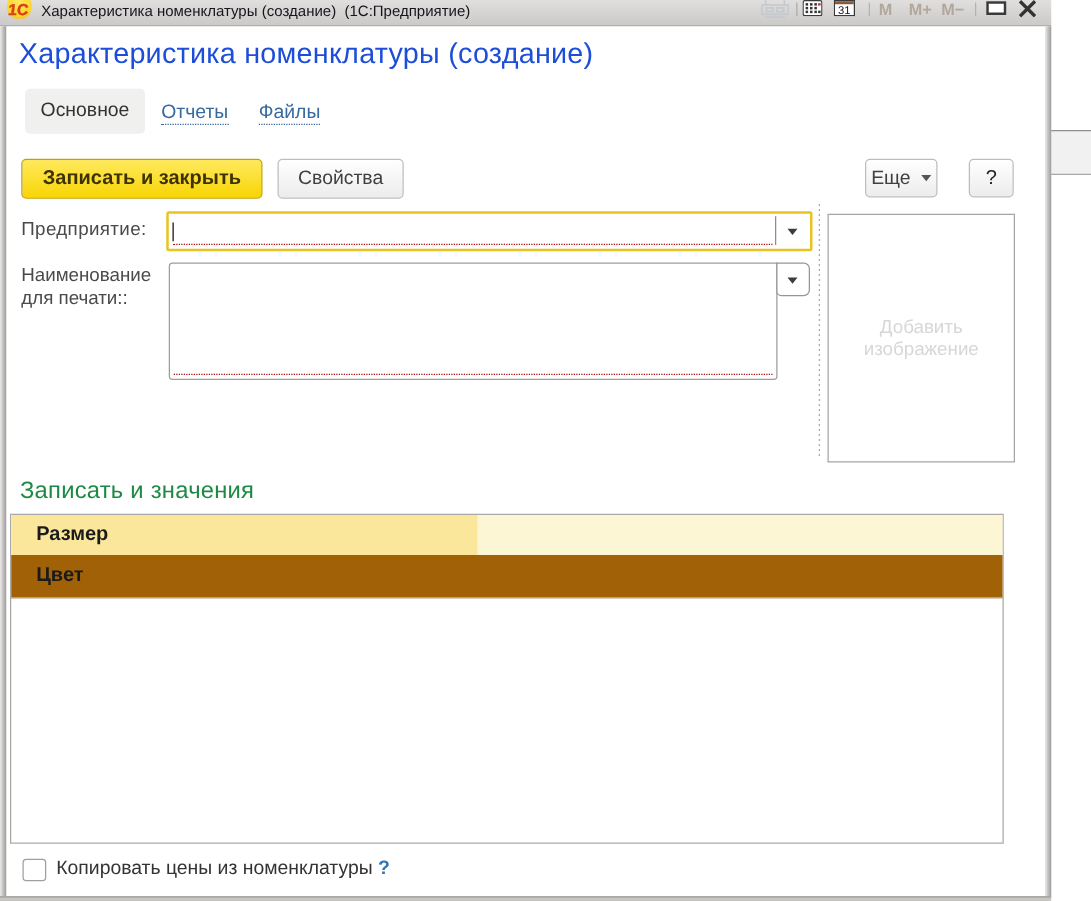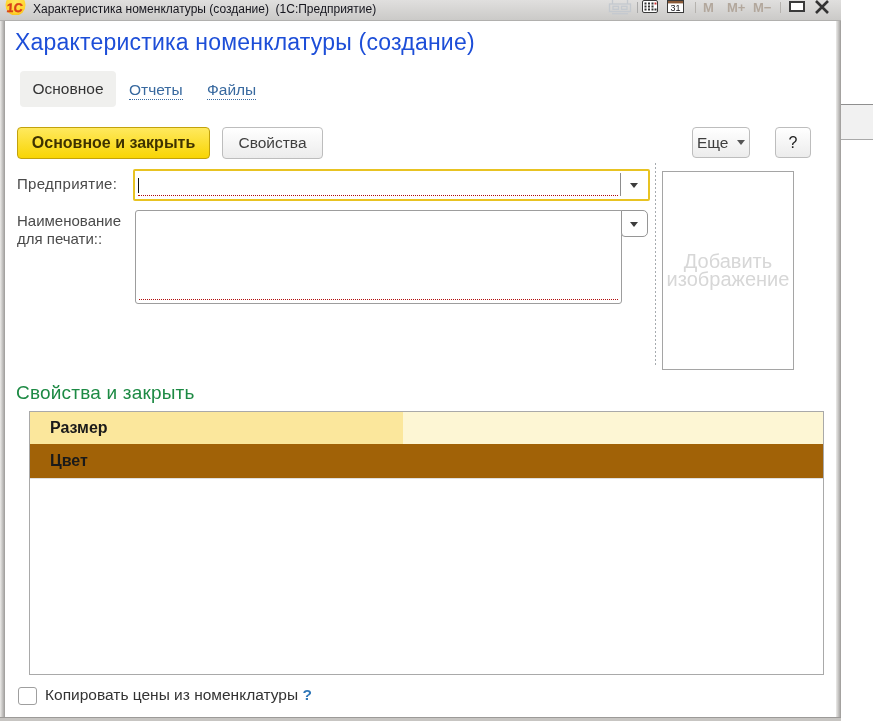--- a/index.html
+++ b/index.html
@@ -77,21 +77,21 @@
 <svg class="abs" style="left:813px;top:0px" width="18" height="14" viewBox="0 0 18 14">
   <path d="M3 1 L15 13 M15 1 L3 13" stroke="#333" stroke-width="2.6"></path>
 </svg>
 
 <div class="abs" style="left:15px;top:29px;font-size:23px;letter-spacing:0.2px;color:#1d4ed8">Характеристика номенклатуры (создание)</div>
 
 <div class="abs" style="left:20px;top:71px;width:96px;height:36px;background:#f0f0ee;border-radius:4px;display:flex;align-items:center;justify-content:center;font-size:15.5px;color:#333">Основное</div>
 <div class="lnk" style="left:129px;top:81px;line-height:18px">Отчеты</div>
 <div class="lnk" style="left:207px;top:81px;line-height:18px">Файлы</div>
 
-<div class="btn" style="left:17px;top:127px;width:193px;height:32px;background:linear-gradient(#ffe95e,#f8d504);border-color:#c2a20c;color:#3e3200;font-weight:bold;font-size:16px">Основное и закрыть</div>
+<div class="btn" style="left:17px;top:127px;width:193px;height:32px;background:linear-gradient(#ffe95e,#f8d504);border-color:#c2a20c;color:#3e3200;font-weight:bold;font-size:16px">Записать и закрыть</div>
 <div class="btn" style="left:222px;top:127px;width:101px;height:32px">Свойства</div>
 <div class="btn" style="left:692px;top:127px;width:58px;height:31px">Еще&nbsp;&nbsp;<span class="arrow" style="border-top-color:#555"></span></div>
 <div class="btn" style="left:775px;top:127px;width:36px;height:31px;font-size:16px;color:#222">?</div>
 
 <div class="abs" style="left:17px;top:175px;font-size:15px;letter-spacing:0.3px;color:#4a4a4a">Предприятие:</div>
 <div class="abs" style="left:133px;top:169px;width:517px;height:32px;box-sizing:border-box;border:2px solid #e8c322;border-radius:2px;background:#fff">
   <div class="abs" style="left:3px;top:7px;width:1px;height:15px;background:#111"></div>
   <div class="abs" style="left:3px;right:30px;bottom:3px;border-bottom:1px dotted #b00d0d"></div>
   <div class="abs" style="right:27px;top:2px;bottom:3px;width:1px;background:#8d8d8d"></div>
   <div class="arrow abs" style="right:10px;top:12px"></div>
@@ -100,24 +100,24 @@
 <div class="abs" style="left:17px;top:212px;font-size:15px;color:#4a4a4a;line-height:17.5px">Наименование<br>для печати::</div>
 <div class="abs" style="left:135px;top:210px;width:487px;height:94px;box-sizing:border-box;border:1px solid #9d9d9d;border-radius:3px 0 3px 3px;background:#fff">
   <div class="abs" style="left:3px;right:3px;bottom:3px;border-bottom:1px dotted #b00d0d"></div>
 </div>
 <div class="abs" style="left:621px;top:210px;width:27px;height:27px;box-sizing:border-box;border:1px solid #969696;border-radius:0 5px 5px 4px;background:#fff">
   <div class="arrow abs" style="left:8px;top:11px"></div>
 </div>
 
 <div class="abs" style="left:655px;top:163px;height:202px;width:1px;background:repeating-linear-gradient(to bottom,#a6abaf 0 2px,transparent 2px 4px)"></div>
 
-<div class="abs" style="left:662px;top:171px;width:132px;height:199px;box-sizing:border-box;border:1px solid #a5a5a5;display:flex;align-items:center;justify-content:center;text-align:center;font-size:20px;line-height:17.5px;color:#d7d7d7">Добавить<br>изображение</div>
+<div class="abs" style="left:662px;top:171px;width:150px;height:199px;box-sizing:border-box;border:1px solid #a5a5a5;display:flex;align-items:center;justify-content:center;text-align:center;font-size:15px;line-height:17.5px;color:#d7d7d7">Добавить<br>изображение</div>
 
-<div class="abs" style="left:16px;top:382px;font-size:19px;letter-spacing:0.2px;color:#1d8a44">Свойства и закрыть</div>
-<div class="abs" style="left:29px;top:411px;width:795px;height:264px;box-sizing:border-box;border:1px solid #a9a9a9;background:#fff">
+<div class="abs" style="left:16px;top:382px;font-size:19px;letter-spacing:0.2px;color:#1d8a44">Записать и значения</div>
+<div class="abs" style="left:8px;top:411px;width:795px;height:264px;box-sizing:border-box;border:1px solid #a9a9a9;background:#fff">
   <div style="height:32px;background:#fdf6d4;position:relative">
     <div class="abs" style="left:0;top:0;width:373px;height:32px;background:#fbe79c"></div>
     <div class="abs" style="left:20px;top:0;height:32px;line-height:32px;font-size:16px;font-weight:bold;color:#1a1a1a">Размер</div>
   </div>
   <div style="height:35px;background:#a16207;border-bottom:1px solid #e0e0e0;box-sizing:border-box;position:relative">
     <div class="abs" style="left:20px;top:0;height:34px;line-height:34px;font-size:16px;font-weight:bold;color:#1a1a1a">Цвет</div>
   </div>
 </div>
 
 <div class="abs" style="left:18px;top:687px;width:17px;height:16px;border:1px solid #9f9f9f;border-radius:3px;background:#fff"></div>

